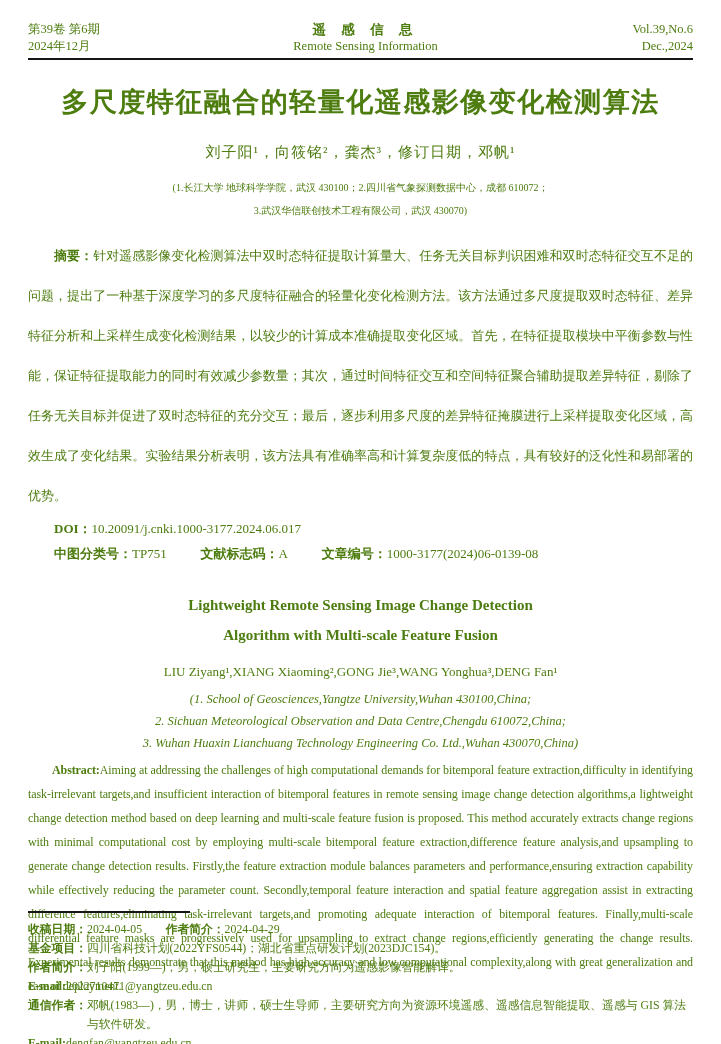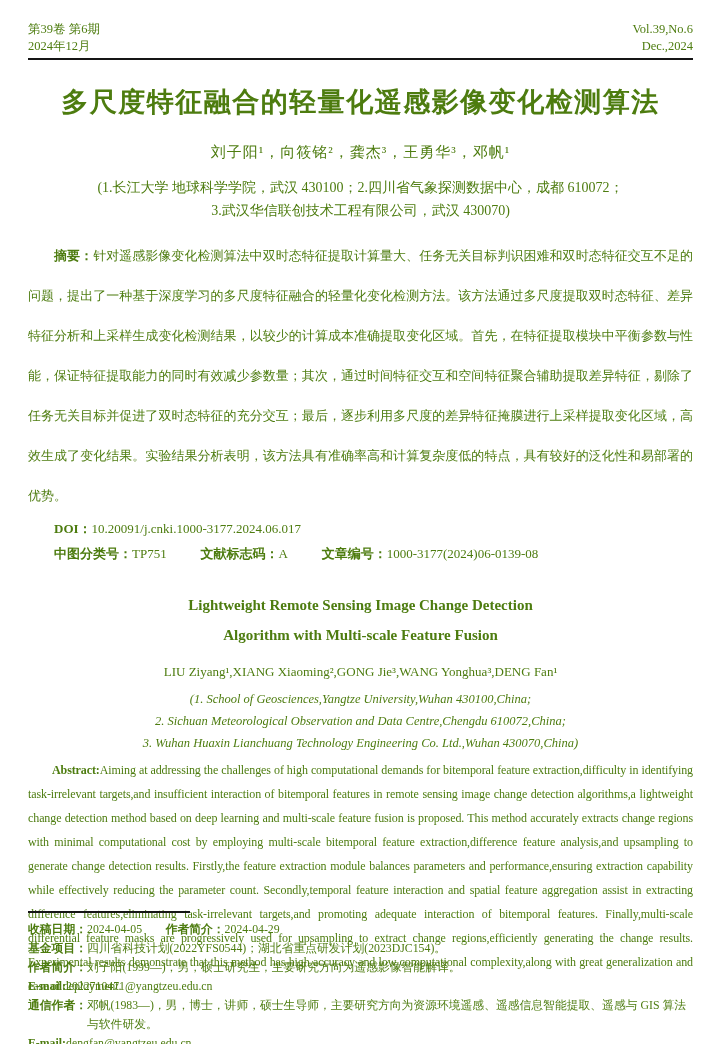--- a/index.html
+++ b/index.html
@@ -34,21 +34,21 @@
     font-weight:700;
     font-size:27px; line-height:36px;
     letter-spacing:1.5px;
   }
   .authors-cn {
     margin-top:22px; text-align:center;
     font-size:15px; line-height:20px; letter-spacing:1px;
   }
   .affil-cn {
     margin-top:14px; text-align:center;
-    font-size:14px; line-height:23px;
+    font-size:10px; line-height:23px;
   }
 
   
   .abstract-block { margin-top:14px; }
   .cn-para {
     margin:0; text-align:justify;
     font-size:13px; line-height:40px;
     text-indent:2em;
   }
   .meta-line {
@@ -93,29 +93,33 @@
 </head>
 <body>
 
 <div class="page">
 
   <header class="journal-header">
     <div class="jh-left">
       <div>第39卷 第6期</div>
       <div>2024年12月</div>
     </div>
+    <div class="jh-center">
+      <div class="jname-cn">遥 感 信 息</div>
+      <div>Remote Sensing Information</div>
+    </div>
     <div class="jh-right">
       <div>Vol.39,No.6</div>
       <div>Dec.,2024</div>
     </div>
   </header>
   <hr class="header-rule">
 
   <h1 class="title-cn">多尺度特征融合的轻量化遥感影像变化检测算法</h1>
-  <div class="authors-cn">刘子阳¹，向筱铭²，龚杰³，王勇华³，邓帆¹</div>
+  <div class="authors-cn">刘子阳¹，向筱铭²，龚杰³，修订日期，邓帆¹</div>
   <div class="affil-cn">
     <div>(1.长江大学 地球科学学院，武汉 430100；2.四川省气象探测数据中心，成都 610072；</div>
     <div>3.武汉华信联创技术工程有限公司，武汉 430070)</div>
   </div>
 
   <section class="abstract-block">
     <p class="cn-para"><span class="lbl">摘要：</span><span>针对遥感影像变化检测算法中双时态特征提取计算量大、任务无关目标判识困难和双时态特征交互不足的问题，提出了一种基于深度学习的多尺度特征融合的轻量化变化检测方法。该方法通过多尺度提取双时态特征、差异特征分析和上采样生成变化检测结果，以较少的计算成本准确提取变化区域。首先，在特征提取模块中平衡参数与性能，保证特征提取能力的同时有效减少参数量；其次，通过时间特征交互和空间特征聚合辅助提取差异特征，剔除了任务无关目标并促进了双时态特征的充分交互；最后，逐步利用多尺度的差异特征掩膜进行上采样提取变化区域，高效生成了变化结果。实验结果分析表明，该方法具有准确率高和计算复杂度低的特点，具有较好的泛化性和易部署的优势。</span></p>
     <p class="meta-line"><span class="lbl">DOI：</span><span>10.20091/j.cnki.1000-3177.2024.06.017</span></p>
     <p class="meta-line"><span class="clc-pair"><span class="lbl">中图分类号：</span><span>TP751</span></span><span class="clc-pair"><span class="lbl">文献标志码：</span><span>A</span></span><span class="clc-pair"><span class="lbl">文章编号：</span><span>1000-3177(2024)06-0139-08</span></span></p>
   </section>

